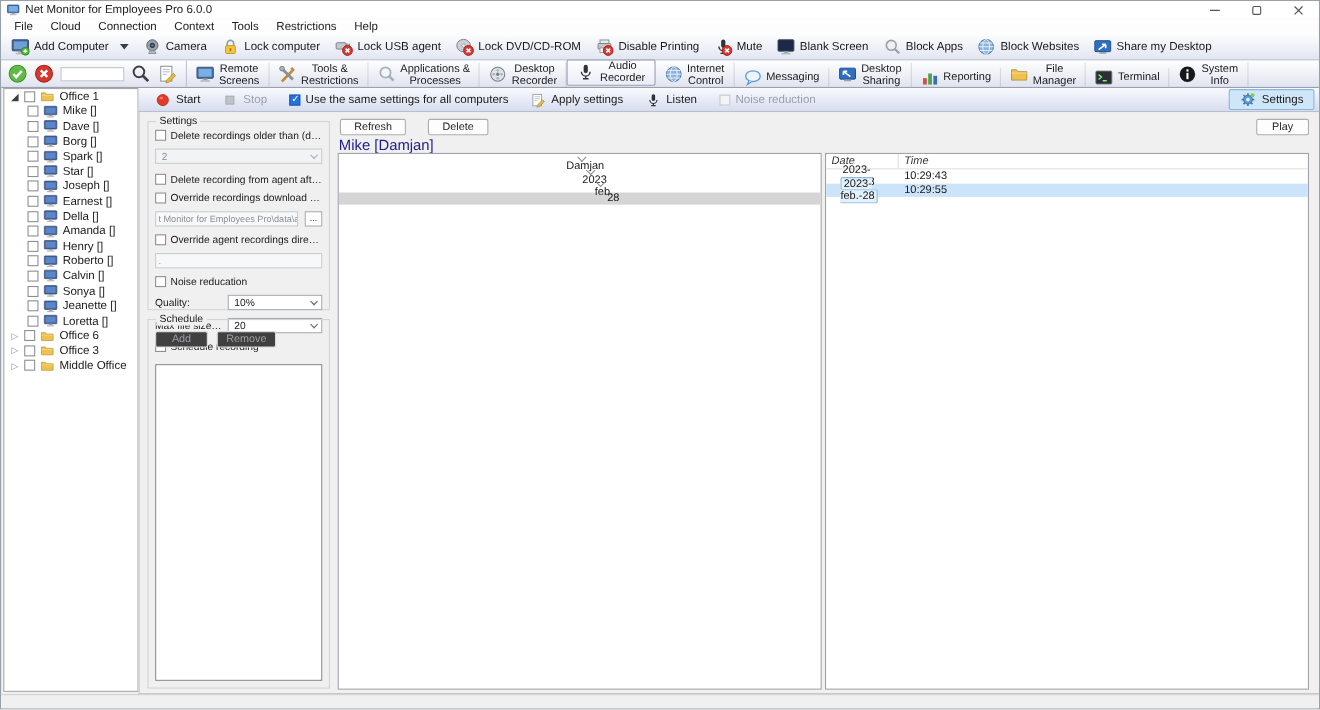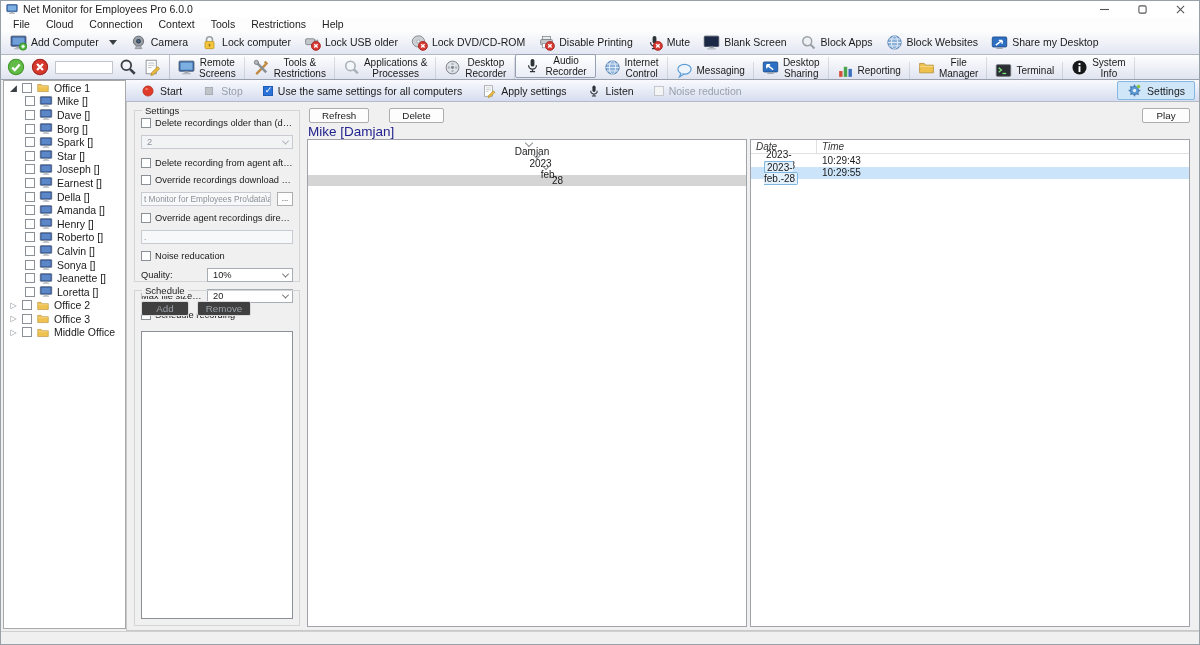--- a/index.html
+++ b/index.html
@@ -176,21 +176,21 @@
           </svg></span>
         <span class="lbl">Lock computer</span>
       </div>
       <div class="tb-btn">
         <span class="ic"><svg viewBox="0 0 16 16" xmlns="http://www.w3.org/2000/svg">
             <rect x="1.5" y="4.5" width="8.5" height="5.5" rx="1" fill="#c4c8cc" stroke="#7a8086" stroke-width="0.8"></rect>
             <rect x="10" y="5.8" width="3" height="2.9" fill="#e8eaec" stroke="#7a8086" stroke-width="0.7"></rect>
             <circle cx="11.2" cy="11.2" r="4.2" fill="#d83a34" stroke="#9c1f1a" stroke-width="0.8"></circle>
             <path d="M9.6 9.6l3.2 3.2M12.8 9.6l-3.2 3.2" stroke="#fff" stroke-width="1.3"></path>
           </svg></span>
-        <span class="lbl">Lock USB older</span>
+        <span class="lbl">Lock USB agent</span>
       </div>
       <div class="tb-btn">
         <span class="ic"><svg viewBox="0 0 16 16" xmlns="http://www.w3.org/2000/svg">
             <ellipse cx="7" cy="7" rx="5.8" ry="5.3" fill="#ccd0d4" stroke="#7a8086" stroke-width="0.8"></ellipse>
             <circle cx="7" cy="7" r="1.4" fill="#f4f6f8" stroke="#8a9096" stroke-width="0.6"></circle>
             <circle cx="11.2" cy="11.2" r="4.2" fill="#d83a34" stroke="#9c1f1a" stroke-width="0.8"></circle>
             <path d="M9.6 9.6l3.2 3.2M12.8 9.6l-3.2 3.2" stroke="#fff" stroke-width="1.3"></path>
           </svg></span>
         <span class="lbl">Lock DVD/CD-ROM</span>
       </div>
@@ -541,21 +541,21 @@
             </svg></span>
           <span class="tl">Loretta  []</span>
         </div>
         <div class="trow">
           <span class="arrow ">▷</span>
           <span class="cb"></span>
           <span class="ic"><svg viewBox="0 0 16 16" xmlns="http://www.w3.org/2000/svg">
               <path d="M1.5 13V4.2h4.3l1.4 1.6h7.3V13z" fill="#efc24f" stroke="#b8923a" stroke-width="0.8"></path>
               <path d="M1.5 7h13" stroke="#f7da90" stroke-width="0.8"></path>
             </svg></span>
-          <span class="tl">Office 2</span>
+          <span class="tl">Office 6</span>
         </div>
         <div class="trow">
           <span class="arrow ">▷</span>
           <span class="cb"></span>
           <span class="ic"><svg viewBox="0 0 16 16" xmlns="http://www.w3.org/2000/svg">
               <path d="M1.5 13V4.2h4.3l1.4 1.6h7.3V13z" fill="#efc24f" stroke="#b8923a" stroke-width="0.8"></path>
               <path d="M1.5 7h13" stroke="#f7da90" stroke-width="0.8"></path>
             </svg></span>
           <span class="tl">Office 3</span>
         </div>

